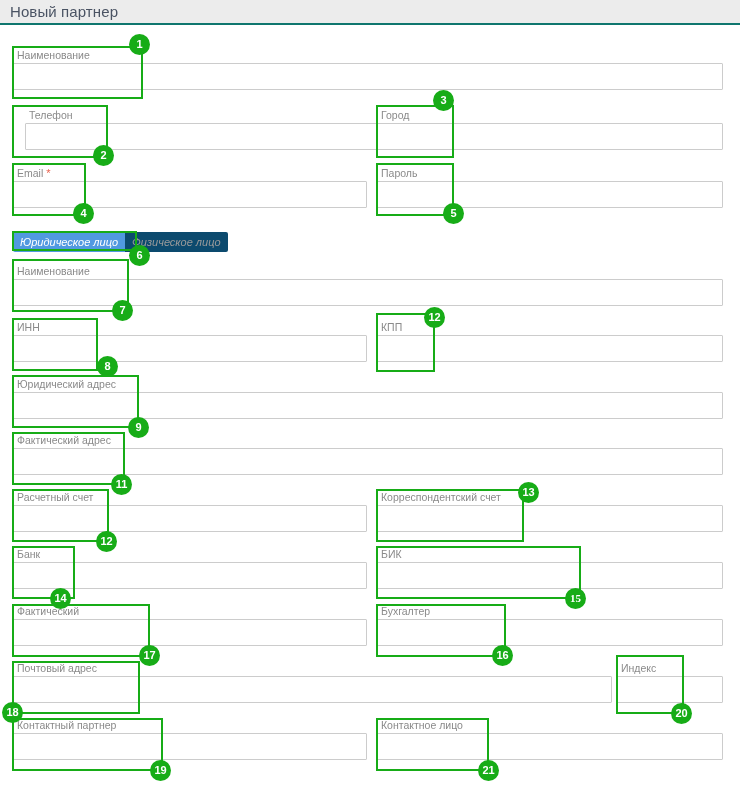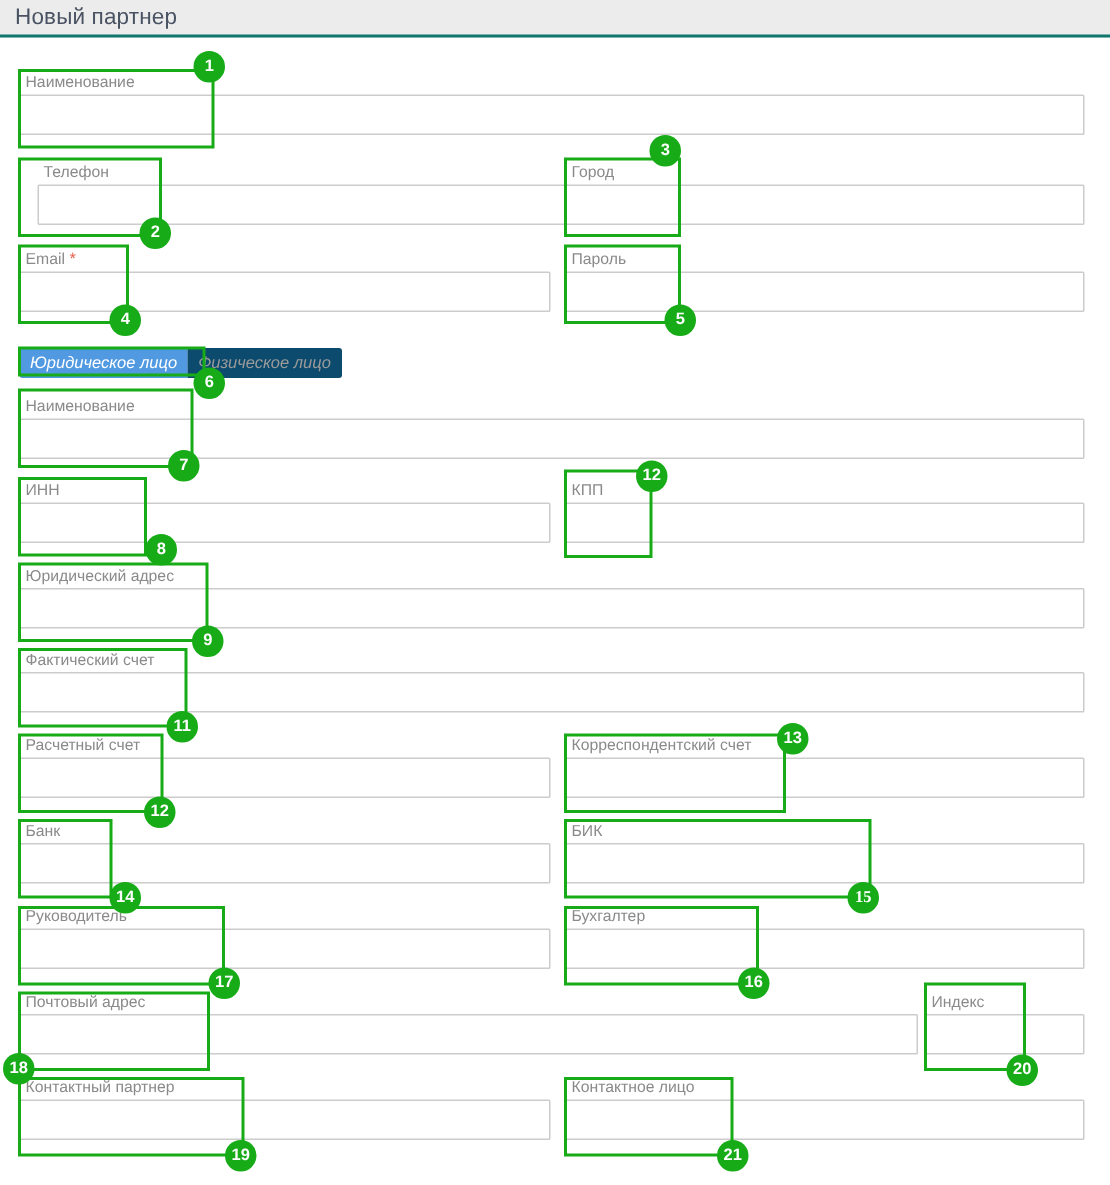--- a/index.html
+++ b/index.html
@@ -172,41 +172,41 @@
       </div>
       <div class="field" style="left: 377px; top: 294px; width: 346px; height: 42px;">
         <div class="field-label">КПП</div>
         <input type="text" class="field-input" style="width: 346px;">
       </div>
       <div class="field" style="left: 13px; top: 351px; width: 710px; height: 42px;">
         <div class="field-label">Юридический адрес</div>
         <input type="text" class="field-input" style="width: 710px;">
       </div>
       <div class="field" style="left: 13px; top: 407px; width: 710px; height: 42px;">
-        <div class="field-label">Фактический счет</div>
+        <div class="field-label">Фактический адрес</div>
         <input type="text" class="field-input" style="width: 710px;">
       </div>
       <div class="field" style="left: 13px; top: 464px; width: 354px; height: 42px;">
         <div class="field-label">Расчетный счет</div>
         <input type="text" class="field-input" style="width: 354px;">
       </div>
       <div class="field" style="left: 377px; top: 464px; width: 346px; height: 42px;">
         <div class="field-label">Корреспондентский счет</div>
         <input type="text" class="field-input" style="width: 346px;">
       </div>
       <div class="field" style="left: 13px; top: 521px; width: 354px; height: 42px;">
         <div class="field-label">Банк</div>
         <input type="text" class="field-input" style="width: 354px;">
       </div>
       <div class="field" style="left: 377px; top: 521px; width: 346px; height: 42px;">
         <div class="field-label">БИК</div>
         <input type="text" class="field-input" style="width: 346px;">
       </div>
       <div class="field" style="left: 13px; top: 578px; width: 354px; height: 42px;">
-        <div class="field-label">Руководитель</div>
+        <div class="field-label">Фактический</div>
         <input type="text" class="field-input" style="width: 354px;">
       </div>
       <div class="field" style="left: 377px; top: 578px; width: 346px; height: 42px; padding-left: 48px;">
         <div class="field-label">Бухгалтер</div>
         <input type="text" class="field-input" style="width: 346px;">
       </div>
       <div class="field" style="left: 13px; top: 635px; width: 599px; height: 42px;">
         <div class="field-label">Почтовый адрес</div>
         <input type="text" class="field-input" style="width: 599px;">
       </div>
@@ -251,21 +251,21 @@
     <div class="anno-badge" style="left: 128px; top: 417px;">9</div>
     <div class="anno-box" style="left: 376px; top: 313px; width: 59px; height: 59px;"></div>
     <div class="anno-badge" style="left: 424px; top: 307px;">12</div>
     <div class="anno-box" style="left: 12px; top: 432px; width: 113px; height: 53px;"></div>
     <div class="anno-badge" style="left: 111px; top: 474px;">11</div>
     <div class="anno-box" style="left: 12px; top: 489px; width: 97px; height: 53px;"></div>
     <div class="anno-badge" style="left: 96px; top: 531px;">12</div>
     <div class="anno-box" style="left: 376px; top: 489px; width: 148px; height: 53px;"></div>
     <div class="anno-badge" style="left: 518px; top: 482px;">13</div>
     <div class="anno-box" style="left: 12px; top: 546px; width: 63px; height: 53px;"></div>
-    <div class="anno-badge" style="left: 73px; top: 588px;">14</div>
+    <div class="anno-badge" style="left: 50px; top: 588px;">14</div>
     <div class="anno-box" style="left: 376px; top: 546px; width: 205px; height: 53px;"></div>
     <div class="anno-badge" style="left: 565px; top: 588px; font-family: Liberation Serif, serif;">15</div>
     <div class="anno-box" style="left: 376px; top: 604px; width: 130px; height: 53px;"></div>
     <div class="anno-badge" style="left: 492px; top: 645px;">16</div>
     <div class="anno-box" style="left: 12px; top: 604px; width: 138px; height: 53px;"></div>
     <div class="anno-badge" style="left: 139px; top: 645px;">17</div>
     <div class="anno-box" style="left: 12px; top: 661px; width: 128px; height: 53px;"></div>
     <div class="anno-badge" style="left: 2px; top: 702px;">18</div>
     <div class="anno-box" style="left: 12px; top: 718px; width: 151px; height: 53px;"></div>
     <div class="anno-badge" style="left: 150px; top: 760px;">19</div>

